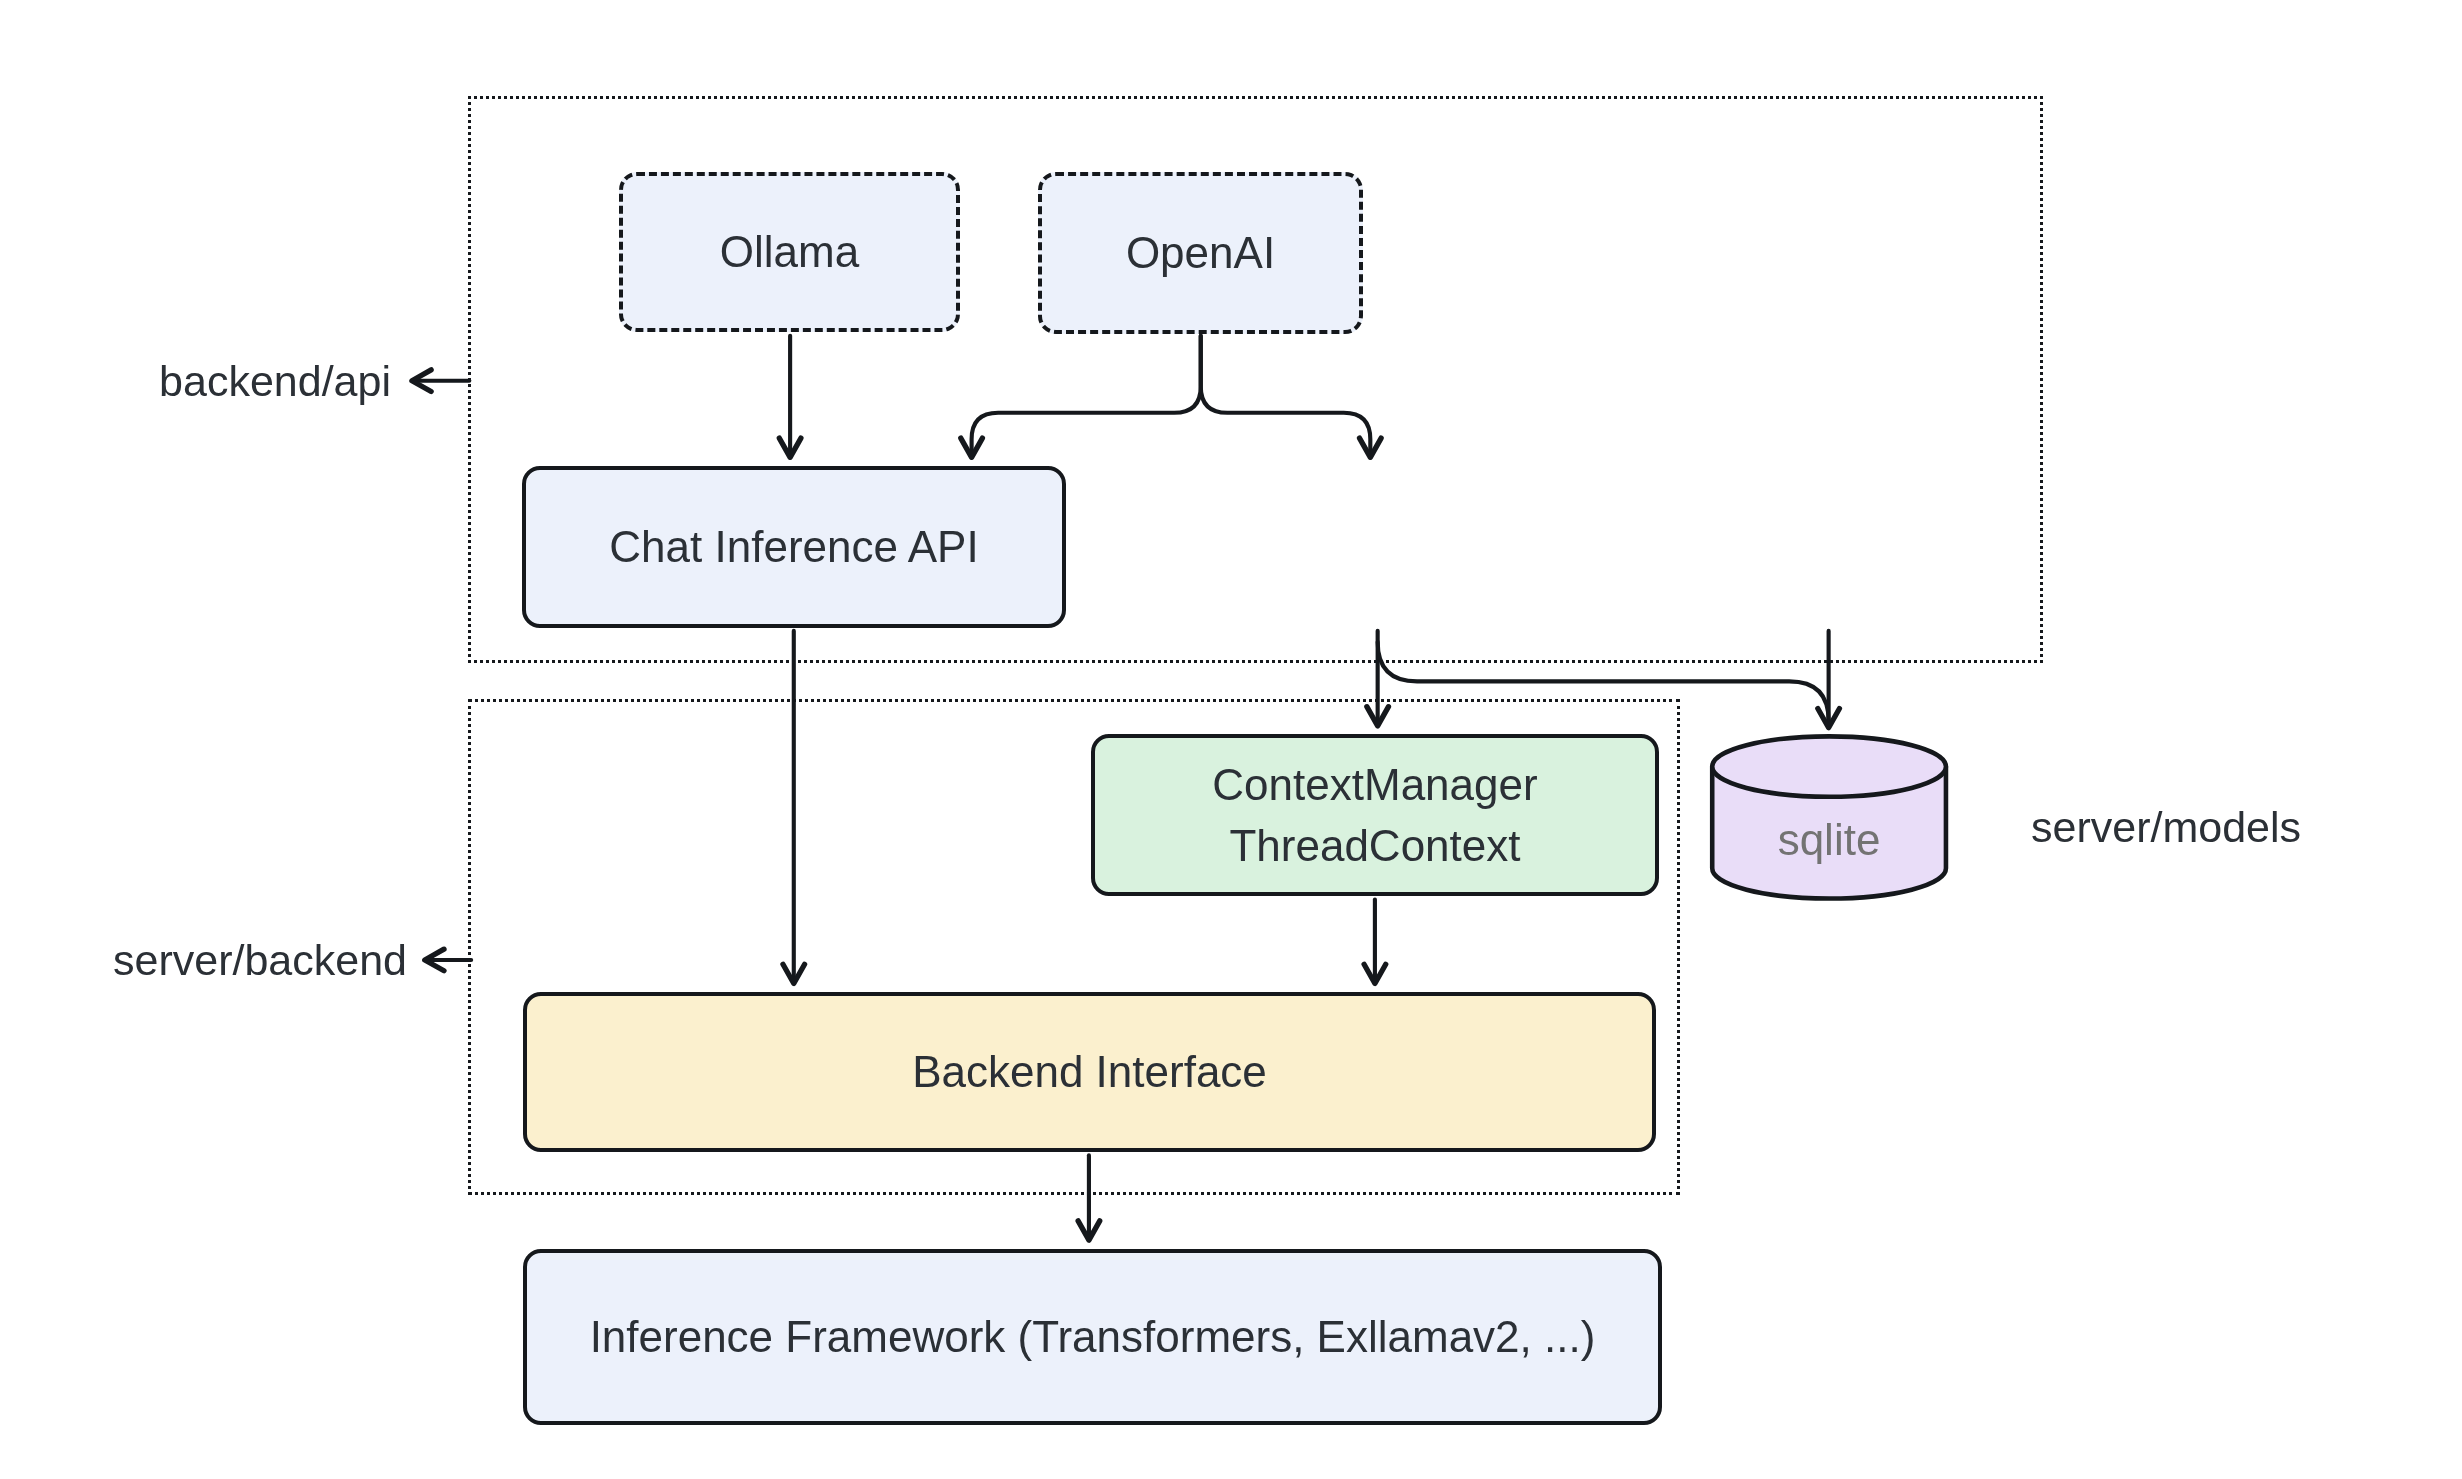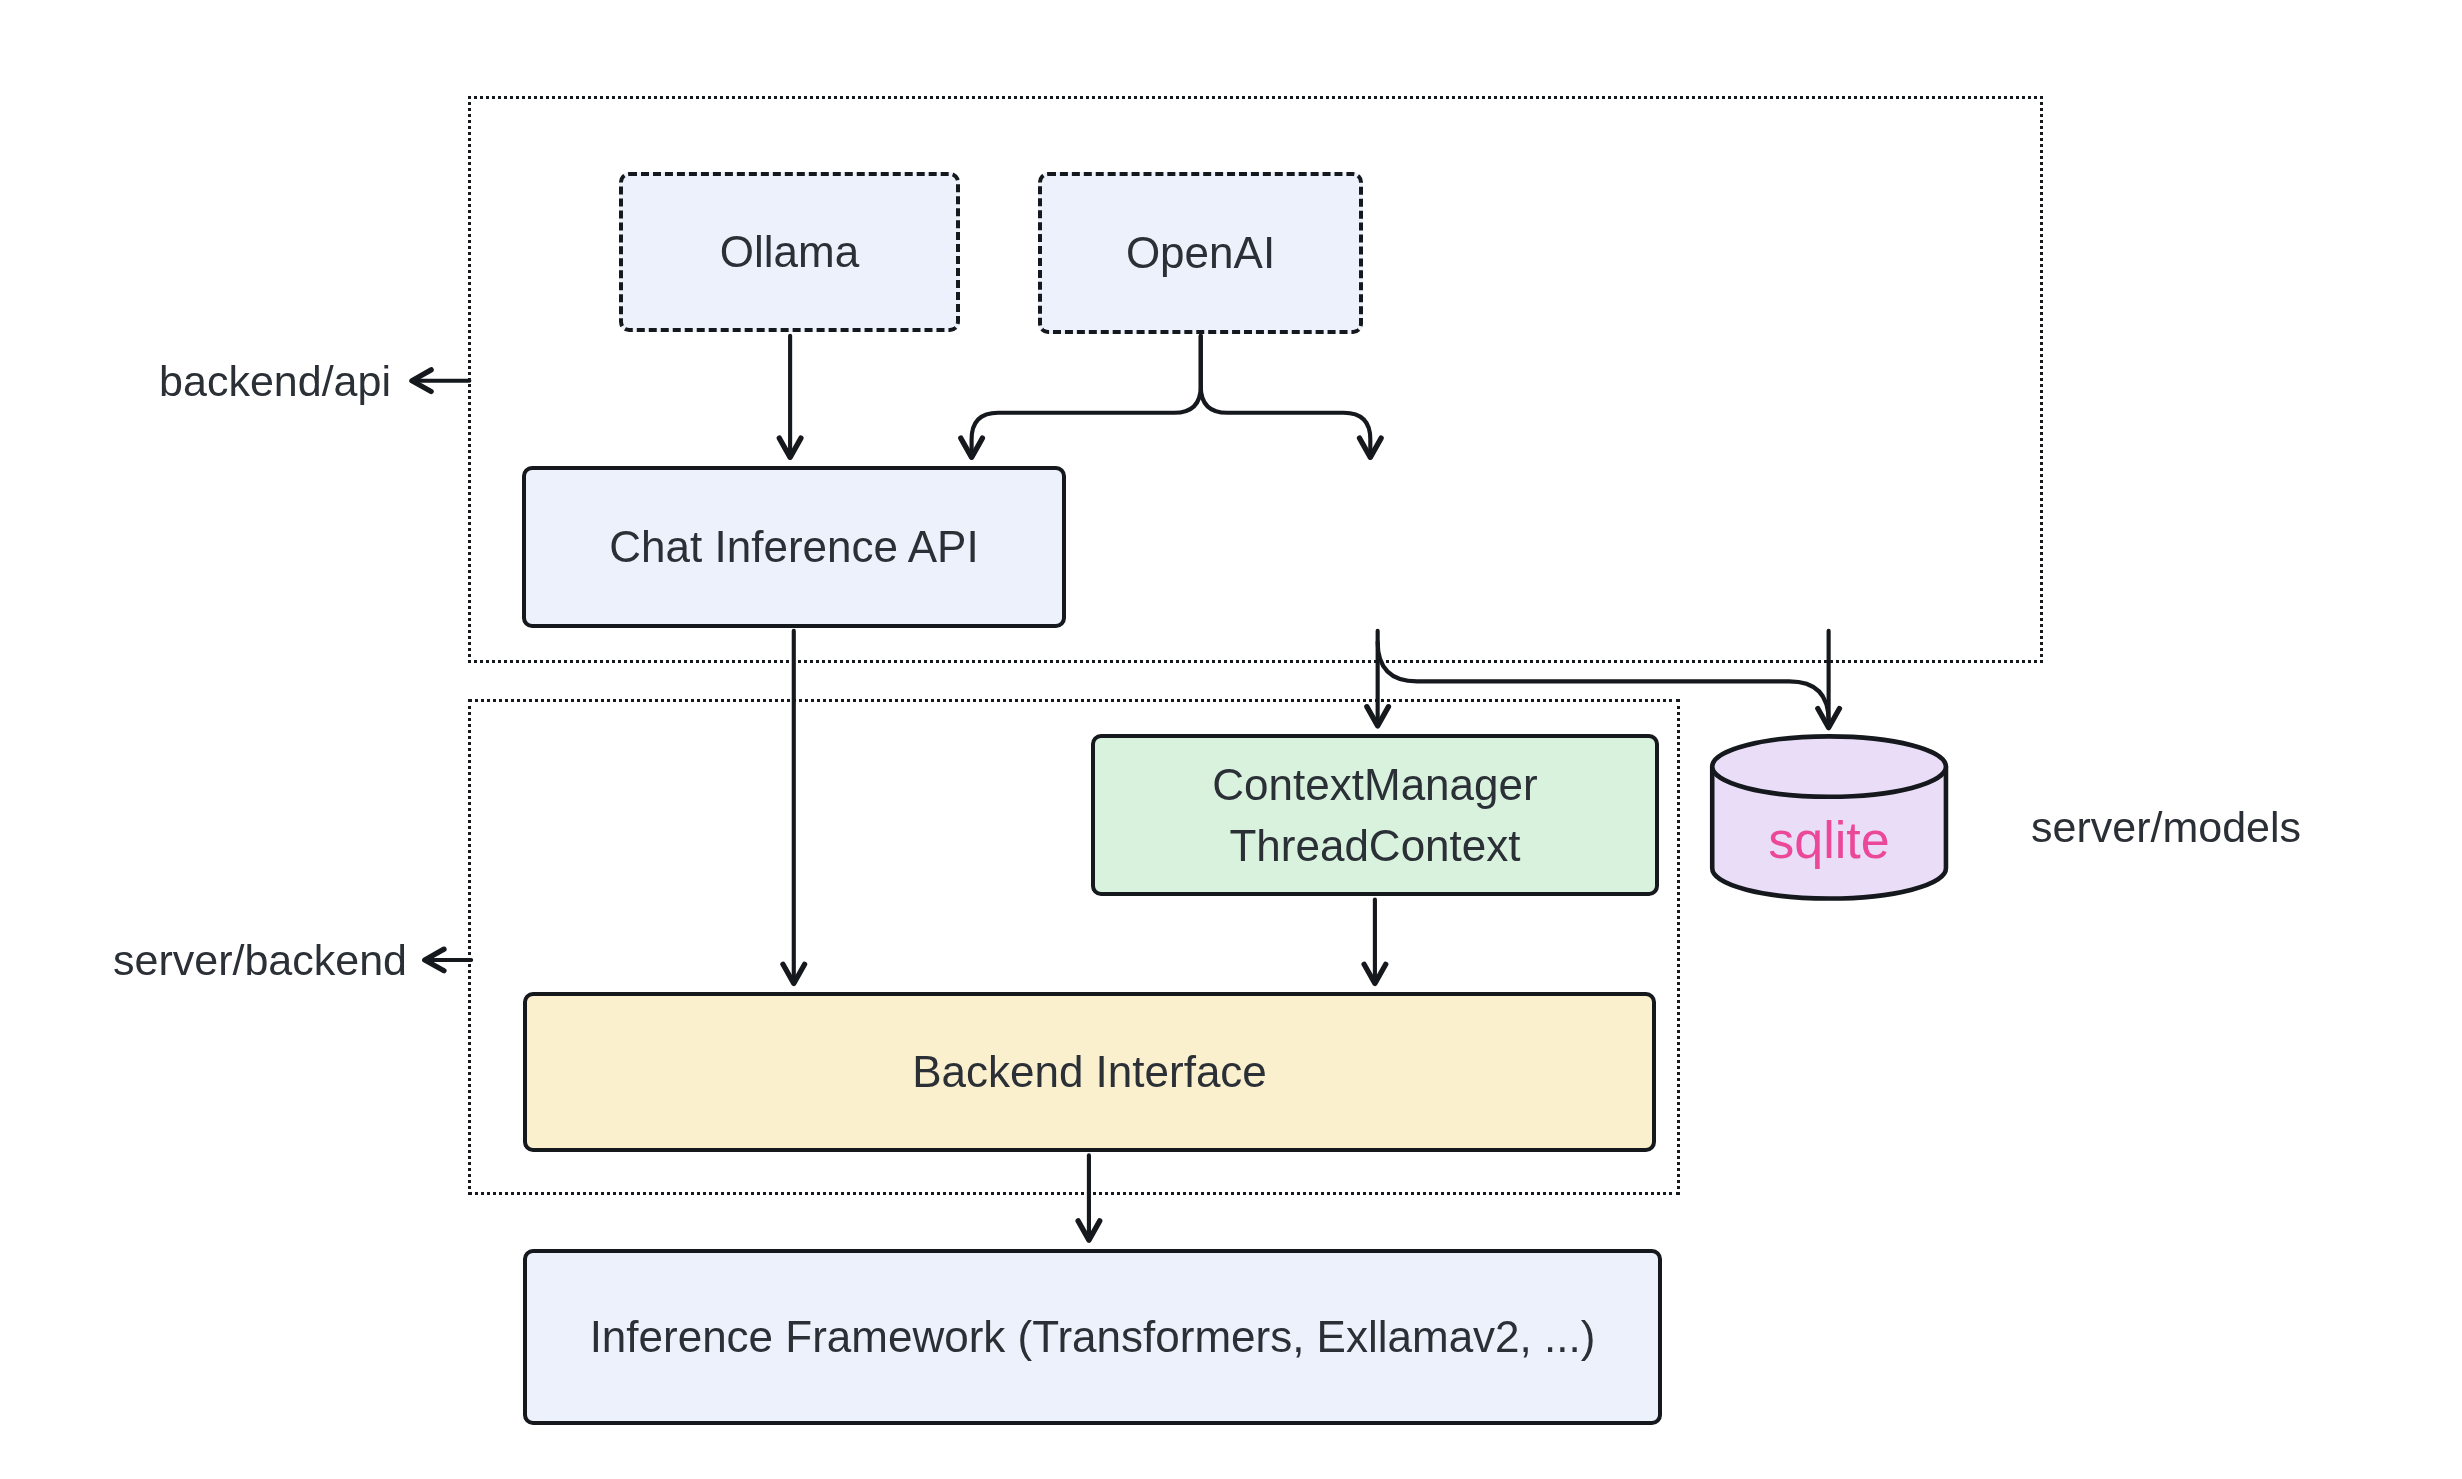--- a/index.html
+++ b/index.html
@@ -17,21 +17,21 @@
   }
   .container-box {
     position: absolute;
     border: 3.7px dotted #15181c;
     background: transparent;
   }
   .node {
     position: absolute;
     box-sizing: border-box;
     border: 4.6px solid #15181c;
-    border-radius: 10px;
+    border-radius: 18px;
     display: flex;
     align-items: center;
     justify-content: center;
     text-align: center;
     font-size: 44px;
     color: #2b3036;
     background: #ECF1FB;
   }
   .node.dashed { border-style: dashed; }
   .node.green  { background: #D9F2DE; }
@@ -48,22 +48,22 @@
     left: 0; top: 0;
     width: 2462px;
     height: 1480px;
     pointer-events: none;
   }
   .cyl-label {
     position: absolute;
     left: 1712px; top: 798px;
     width: 234px; height: 83px;
     display: flex; align-items: center; justify-content: center;
-    font-size: 52px;
-    color: #ec4899;
+    font-size: 44px;
+    color: #737373;
   }
 </style>
 </head>
 <body>
 
 <div class="canvas">
 
   <div class="container-box" style="left:468px; top:96px; width:1569px; height:561px;"></div>
   <div class="container-box" style="left:468px; top:699px; width:1206px; height:490px;"></div>
 

